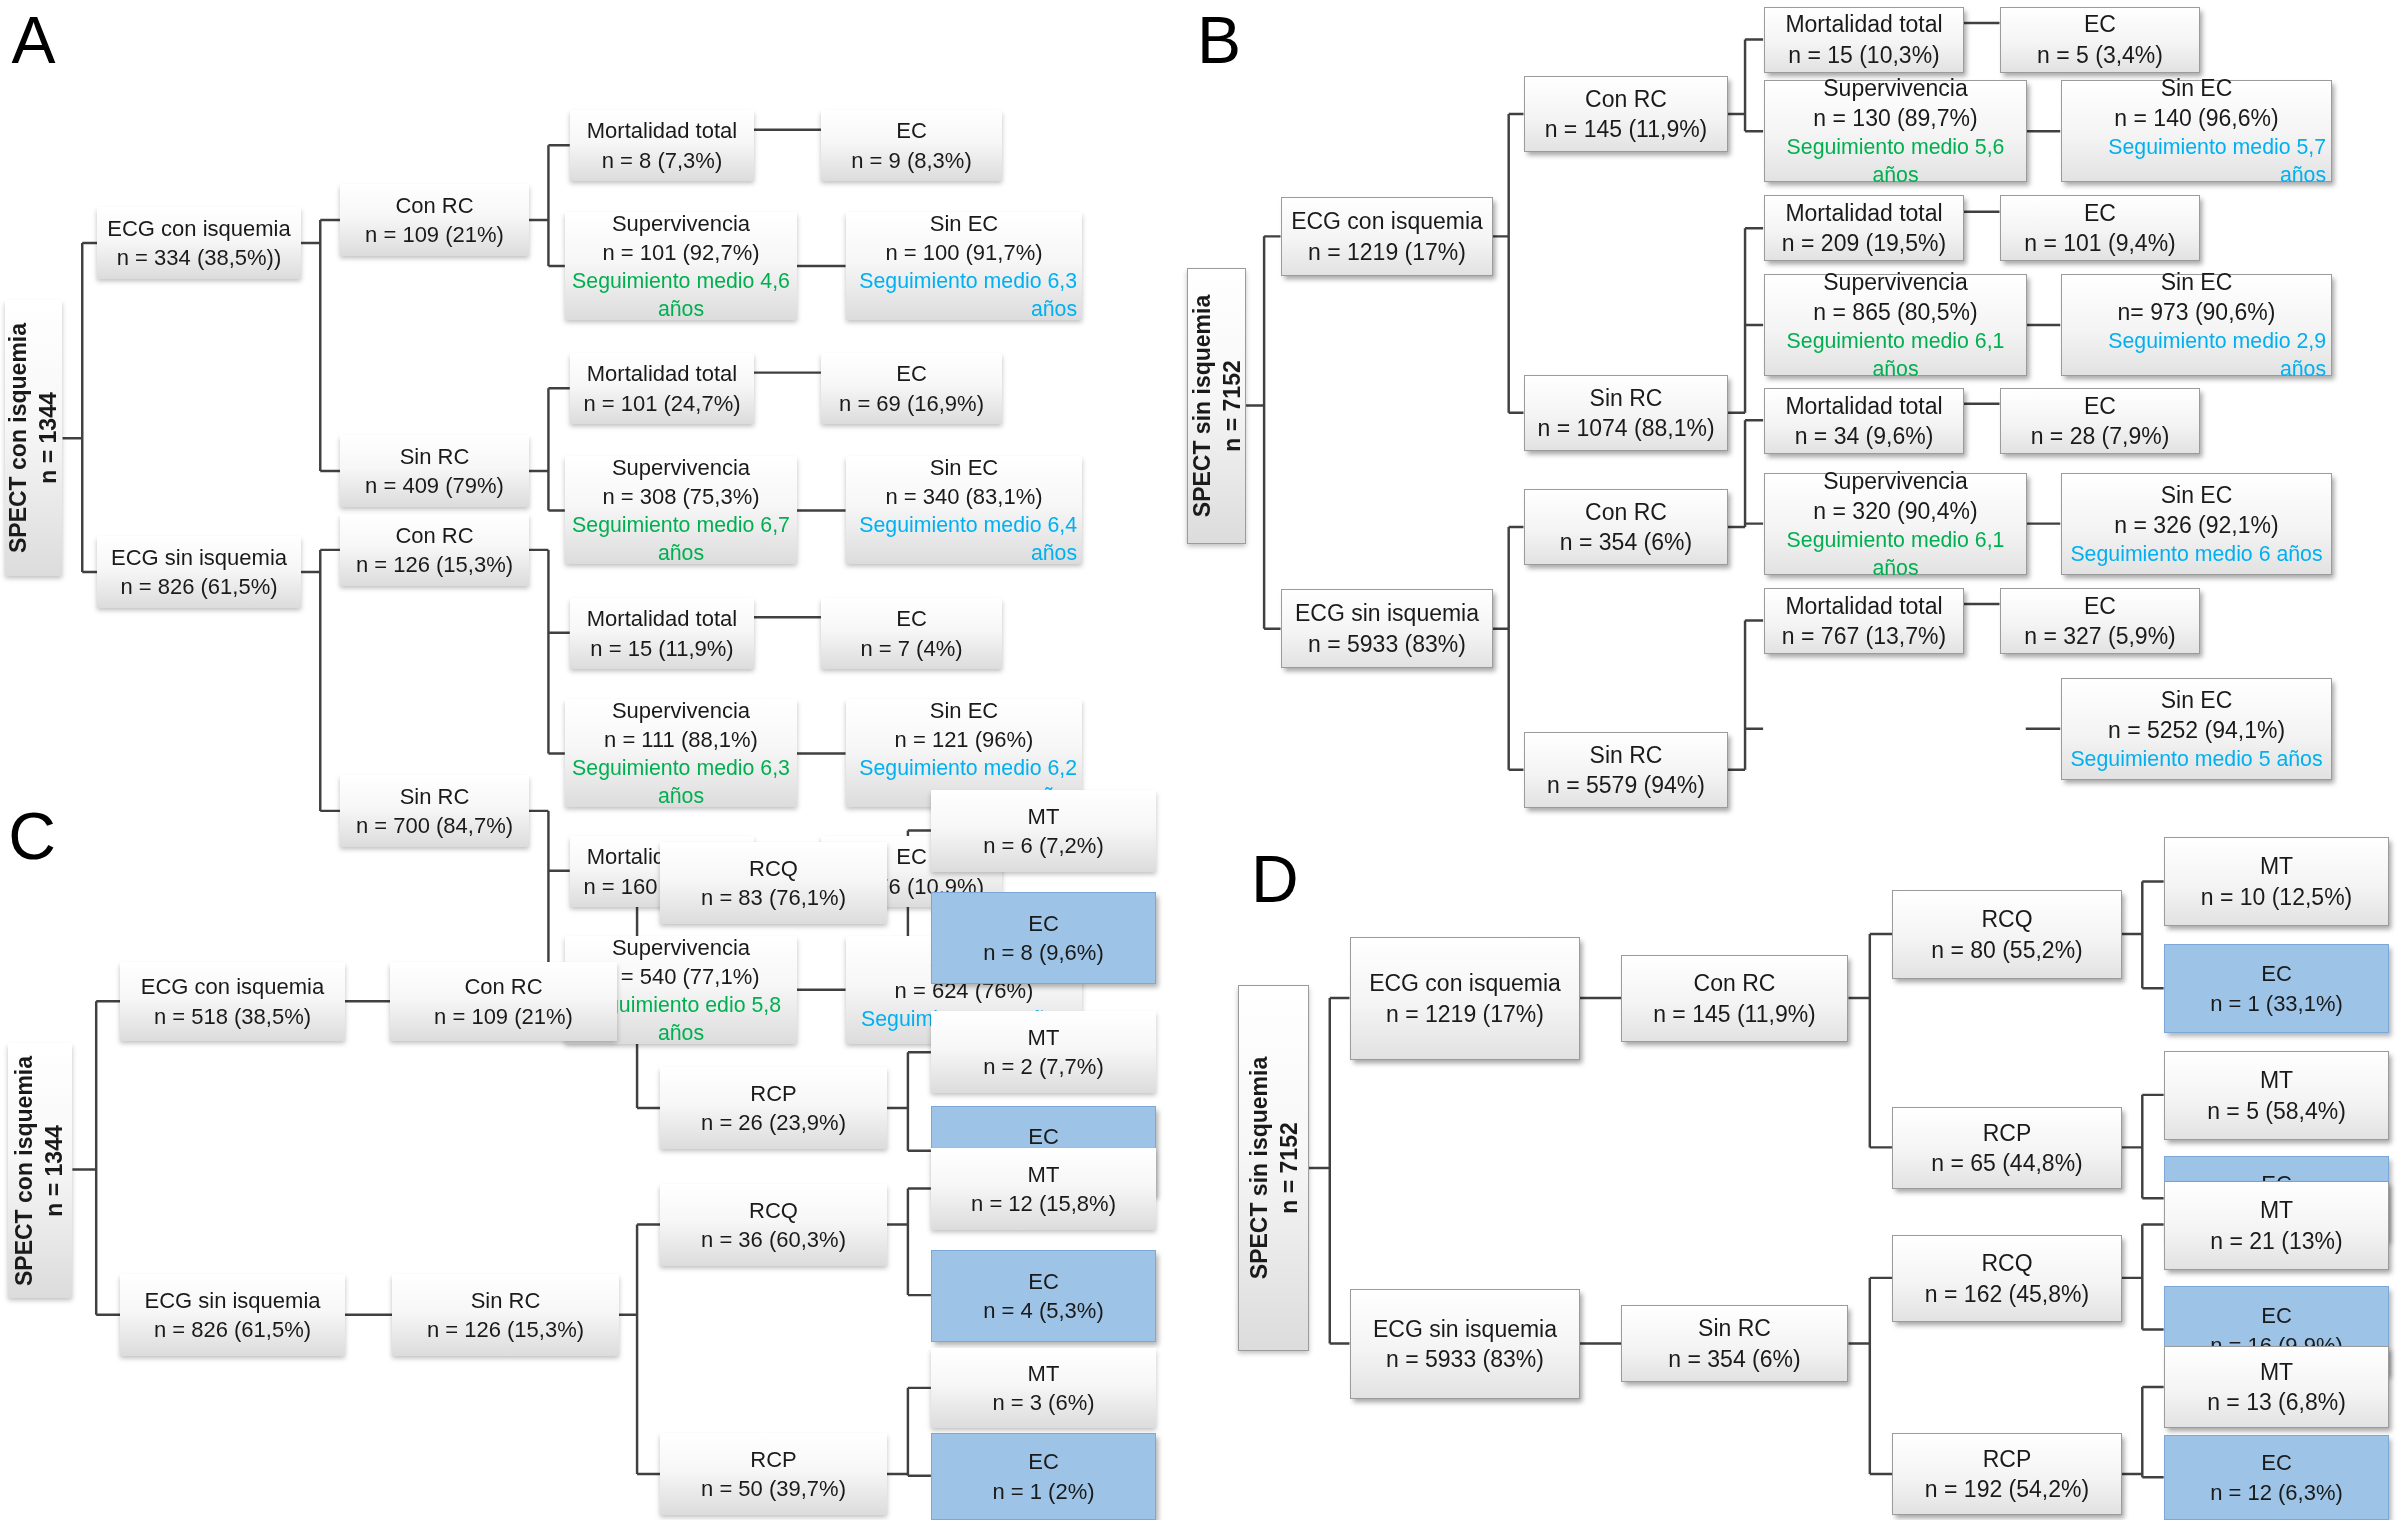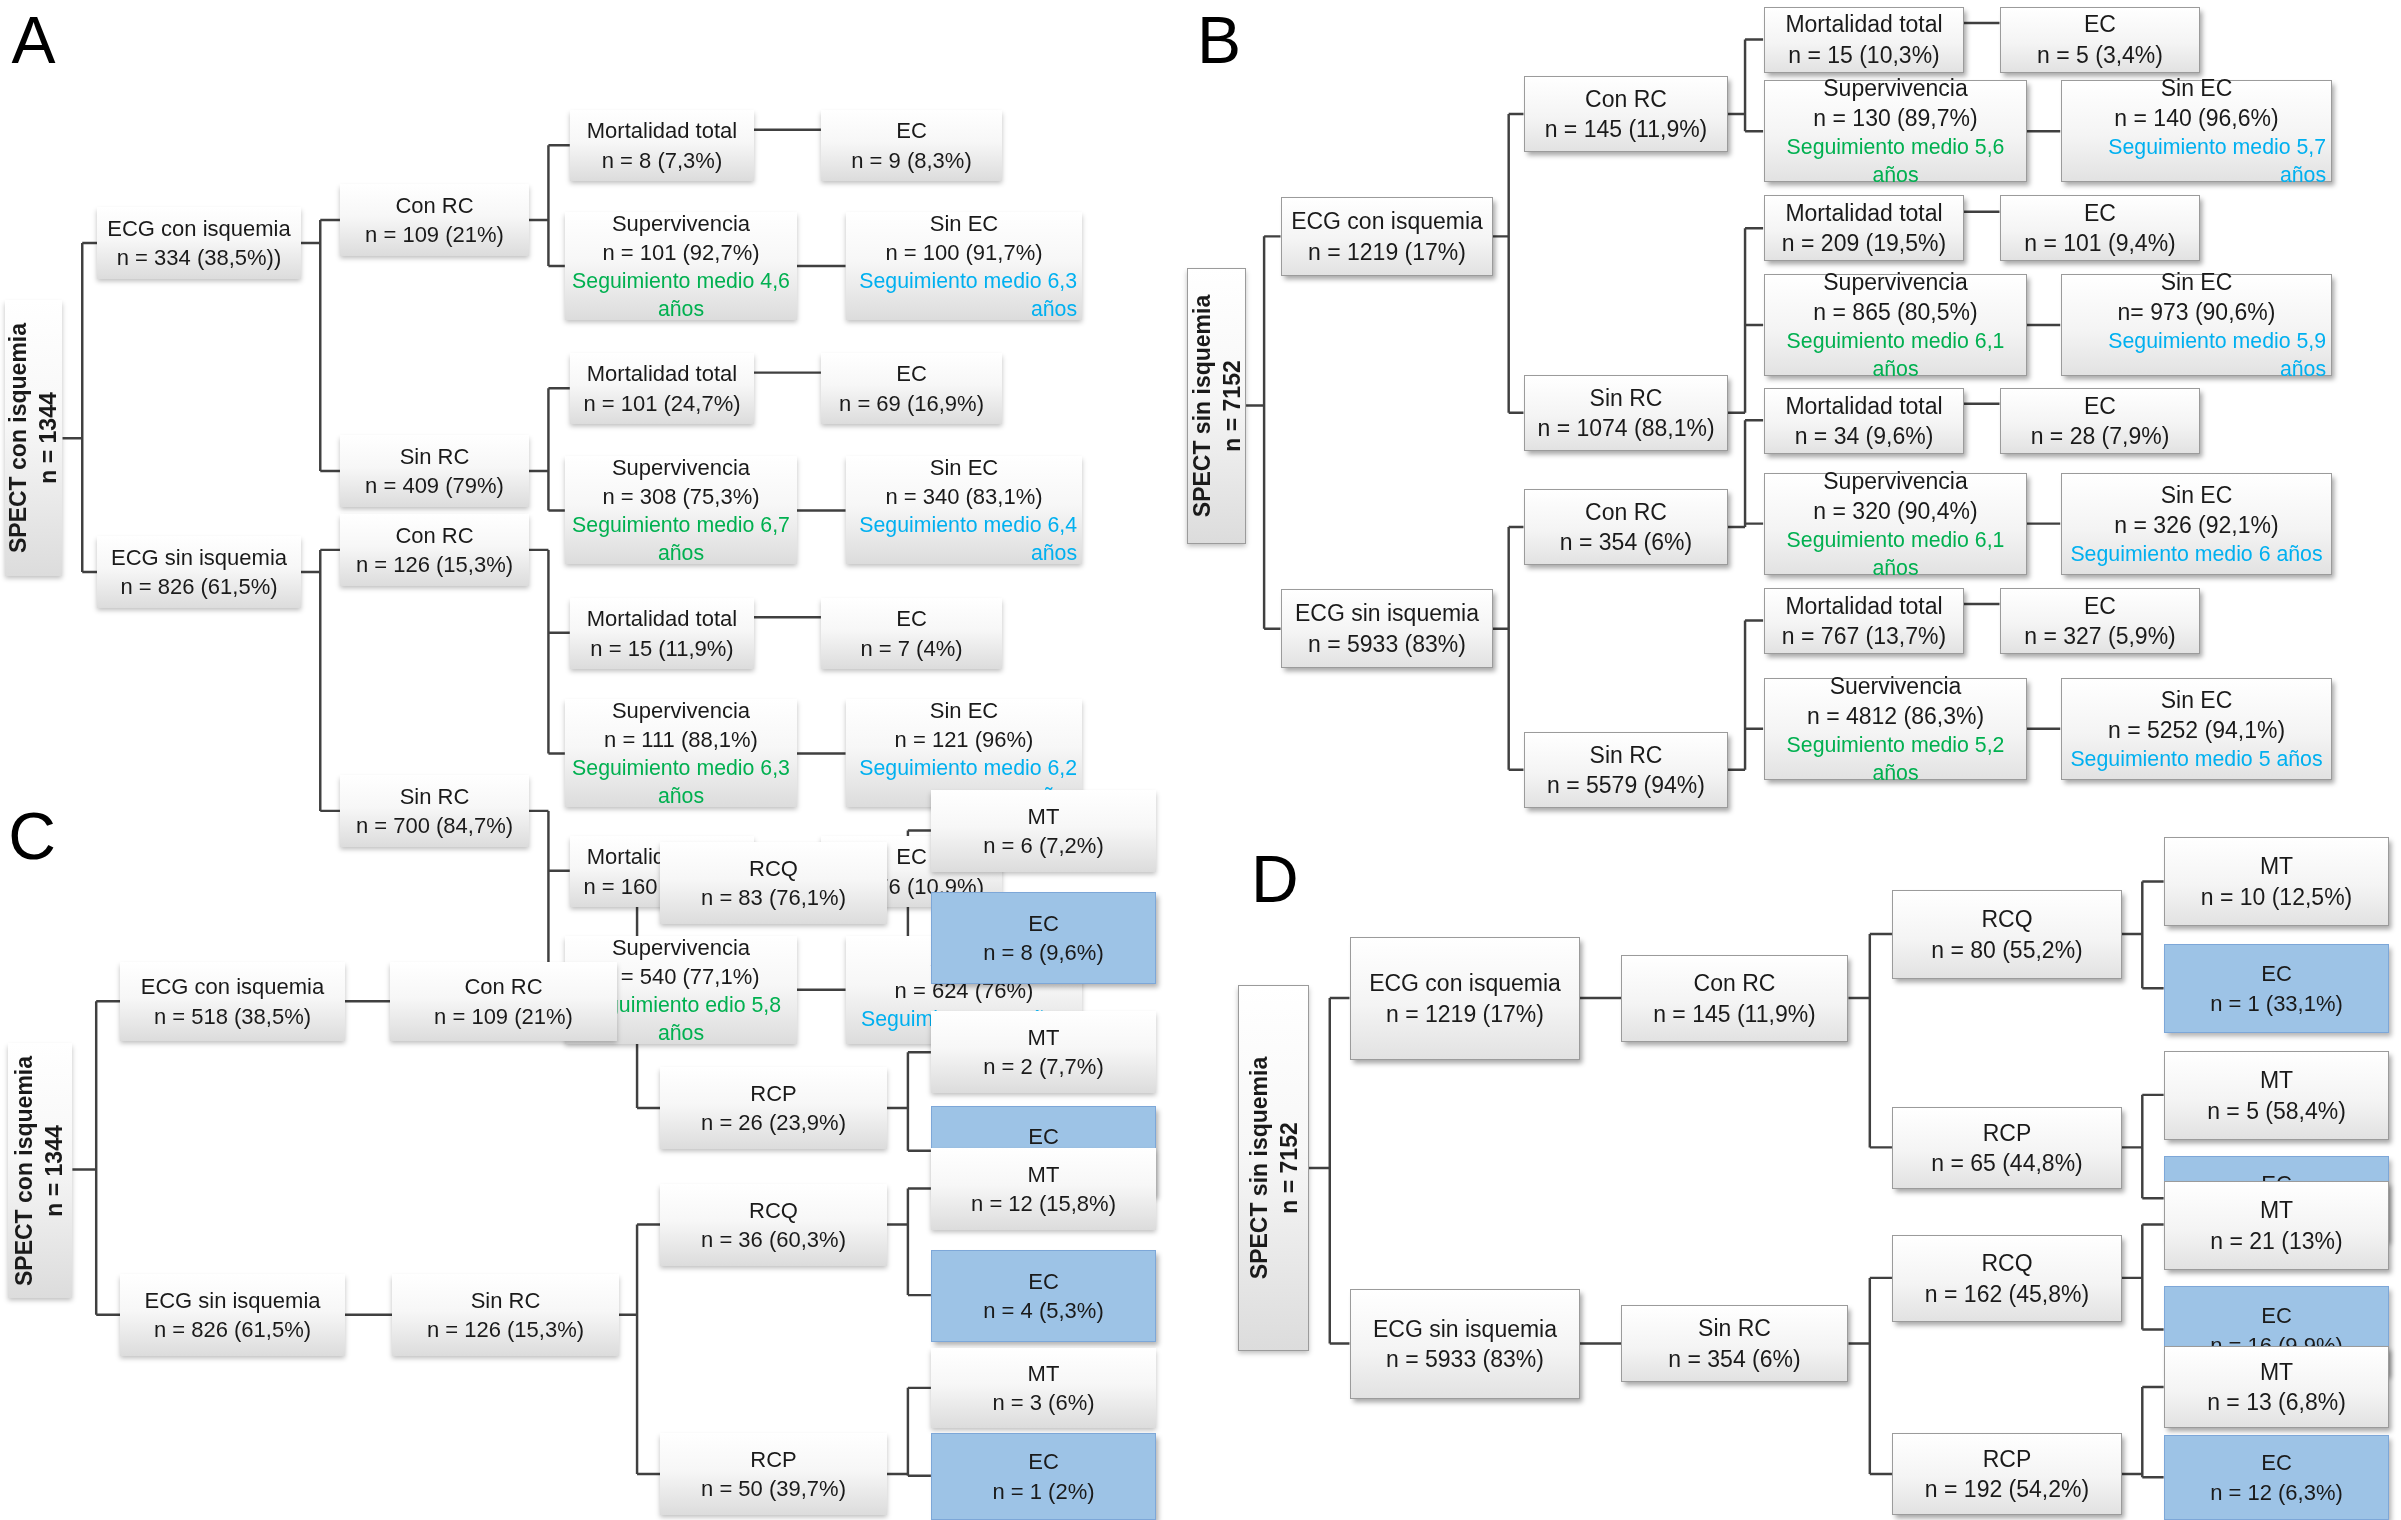--- a/index.html
+++ b/index.html
@@ -240,21 +240,21 @@
     <span>n = 101 (9,4%)</span>
   </div>
   <div class="box b" style="left:1764px;top:274px;width:263px;height:102px">
     <span>Supervivencia</span>
     <span>n = 865 (80,5%)</span>
     <span class="sg">Seguimiento medio 6,1 años</span>
   </div>
   <div class="box b" style="left:2061px;top:274px;width:271px;height:102px">
     <span>Sin EC</span>
     <span>n= 973 (90,6%)</span>
-    <span class="sb">Seguimiento medio 5,9 años</span>
+    <span class="sb">Seguimiento medio 2,9 años</span>
   </div>
 
   <div class="box b" style="left:1764px;top:388px;width:200px;height:66px">
     <span>Mortalidad total</span>
     <span>n = 34 (9,6%)</span>
   </div>
   <div class="box b" style="left:2000px;top:388px;width:200px;height:66px">
     <span>EC</span>
     <span>n = 28 (7,9%)</span>
   </div>
@@ -269,25 +269,20 @@
     <span class="sb">Seguimiento medio 6 años</span>
   </div>
 
   <div class="box b" style="left:1764px;top:588px;width:200px;height:66px">
     <span>Mortalidad total</span>
     <span>n = 767 (13,7%)</span>
   </div>
   <div class="box b" style="left:2000px;top:588px;width:200px;height:66px">
     <span>EC</span>
     <span>n = 327 (5,9%)</span>
-  </div>
-  <div class="box b" style="left:1764px;top:678px;width:263px;height:102px">
-    <span>Suervivencia</span>
-    <span>n = 4812 (86,3%)</span>
-    <span class="sg">Seguimiento medio 5,2 años</span>
   </div>
   <div class="box b" style="left:2061px;top:678px;width:271px;height:102px">
     <span>Sin EC</span>
     <span>n = 5252 (94,1%)</span>
     <span class="sb">Seguimiento medio 5 años</span>
   </div>
 
   <div class="plabel" style="left:8.2px;top:803px">C</div>
 
   <div class="box g vr" style="left:8.2px;top:1043px;width:64px;height:255px">

